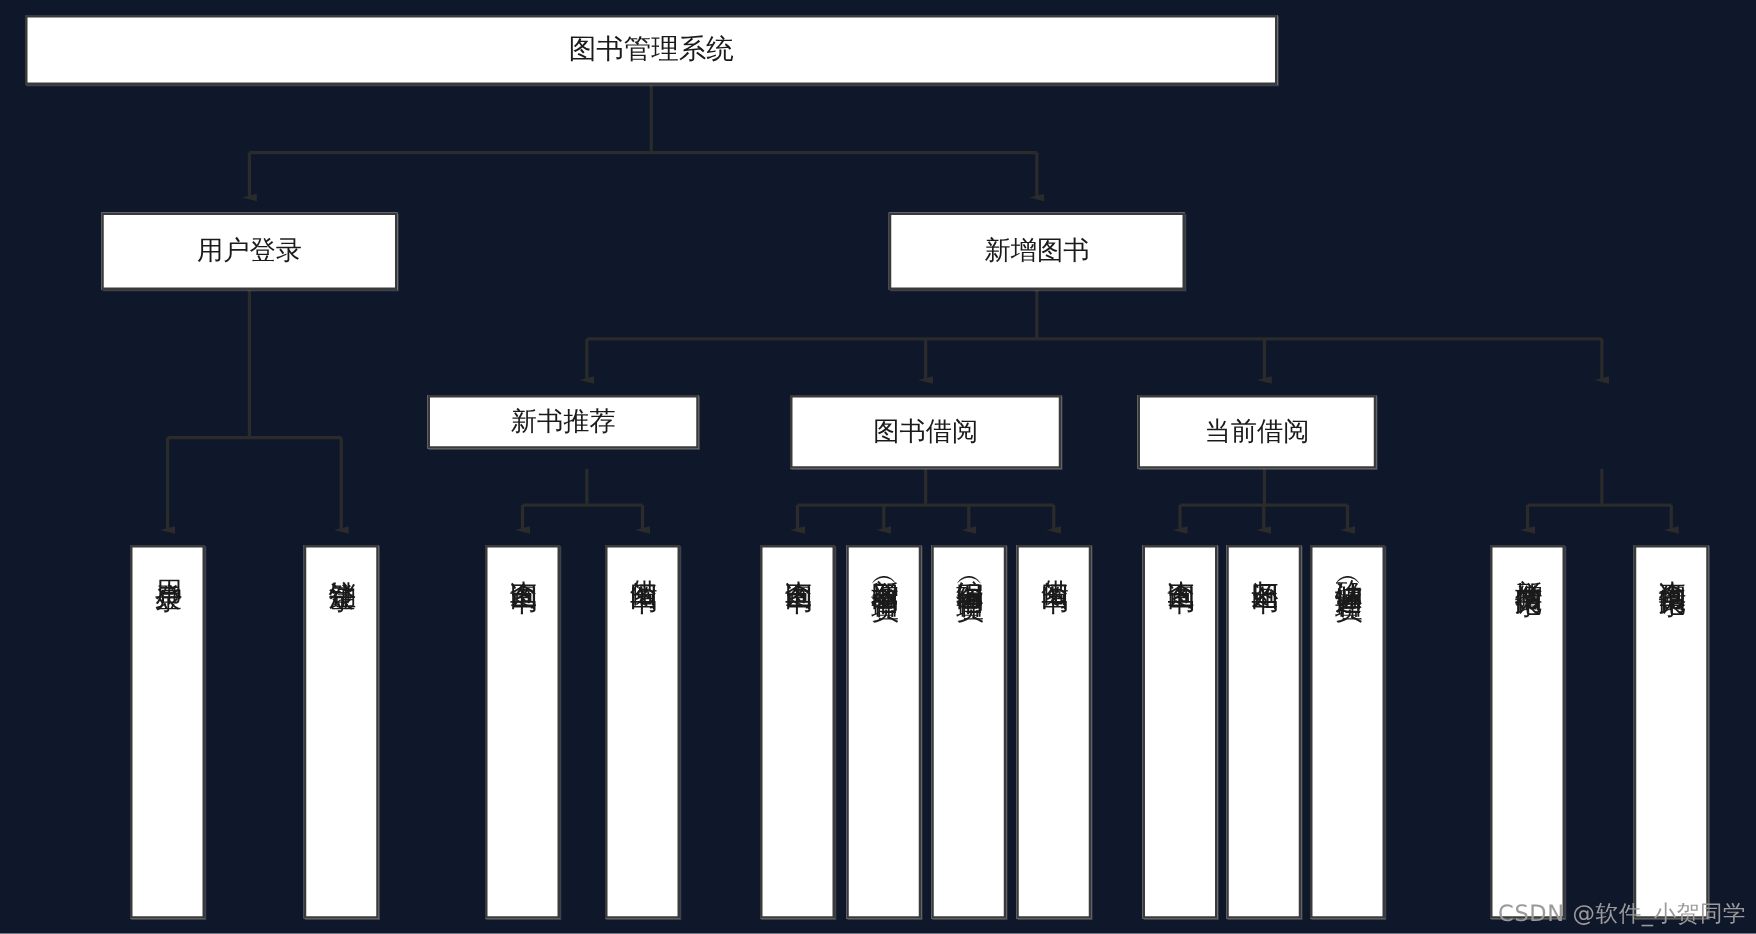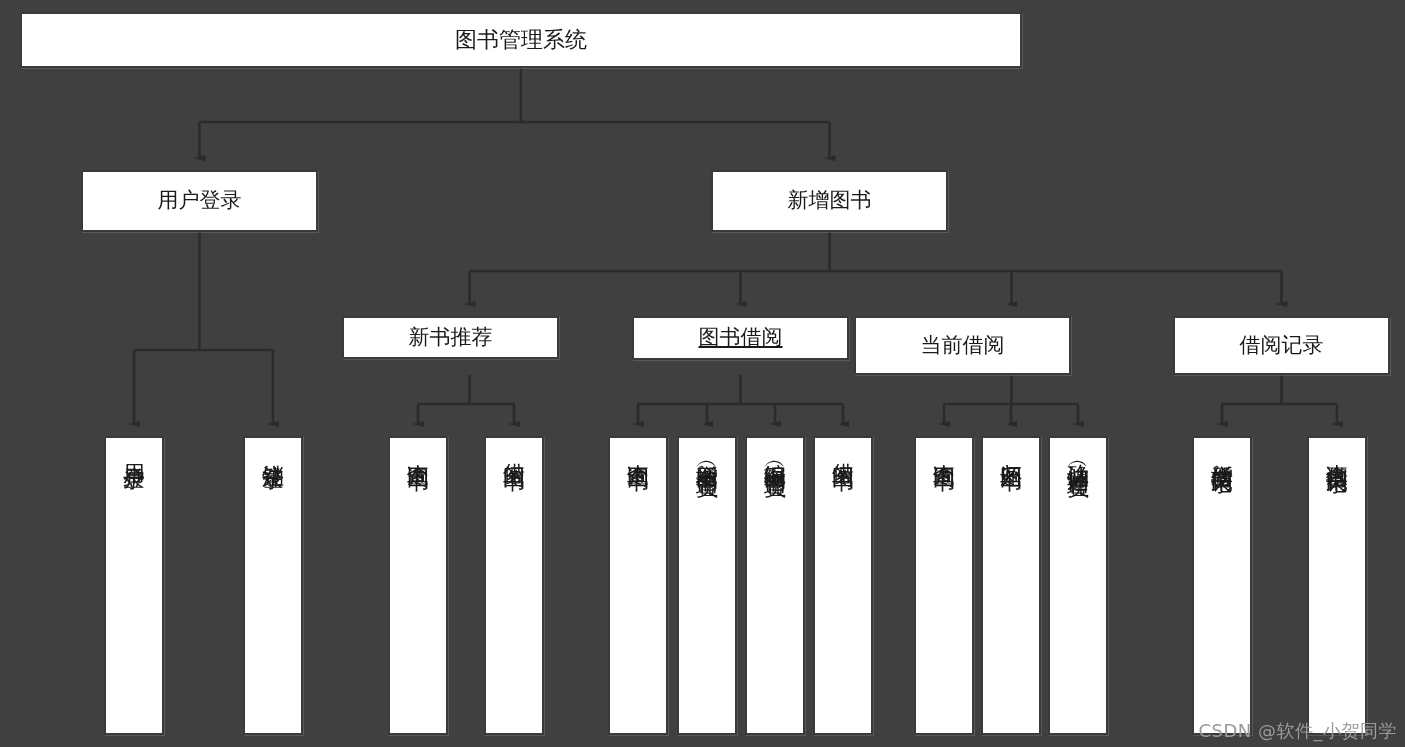--- a/index.html
+++ b/index.html
@@ -8,21 +8,21 @@
     padding: 0;
     background: #ffffff;
   }
   body {
     font-family: "DejaVu Sans", "Liberation Sans", sans-serif;
   }
   #diagram-root {
     position: relative;
     width: 1405px;
     height: 747px;
-    background: #404040;
+    background: #0f172a;
     overflow: hidden;
   }
   #connector-layer {
     position: absolute;
     left: 0;
     top: 0;
     width: 1405px;
     height: 747px;
     pointer-events: none;
   }
@@ -131,28 +131,25 @@
   <div class="node level-2" style="left: 81px; top: 170px; width: 237px; height: 62px;">
     <span class="node-label">用户登录</span>
   </div>
   <div class="node level-2" style="left: 711px; top: 170px; width: 237px; height: 62px;">
     <span class="node-label">新增图书</span>
   </div>
 
   <div class="node level-3" style="left: 342px; top: 316px; width: 217px; height: 43px;">
     <span class="node-label">新书推荐</span>
   </div>
-  <div class="node level-3" style="left: 632px; top: 316px; width: 217px; height: 44px; text-decoration: underline;">
+  <div class="node level-3" style="left: 632px; top: 316px; width: 217px; height: 59px;">
     <span class="node-label">图书借阅</span>
   </div>
-  <div class="node level-3" style="left: 854px; top: 316px; width: 217px; height: 59px;">
+  <div class="node level-3" style="left: 910px; top: 316px; width: 191px; height: 59px;">
     <span class="node-label">当前借阅</span>
-  </div>
-  <div class="node level-3" style="left: 1173px; top: 316px; width: 217px; height: 59px;">
-    <span class="node-label">借阅记录</span>
   </div>
 
   <div class="node leaf" style="left: 104px; top: 436px; width: 60px; height: 299px;">
     <span class="node-label">用户登录</span>
   </div>
   <div class="node leaf" style="left: 243px; top: 436px; width: 60px; height: 299px;">
     <span class="node-label">注销登录</span>
   </div>
   <div class="node leaf" style="left: 388px; top: 436px; width: 60px; height: 299px;">
     <span class="node-label">查询图书</span>

